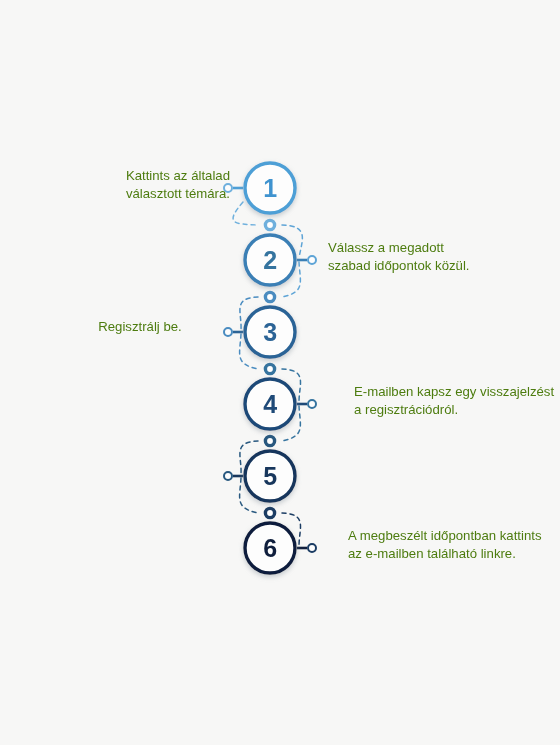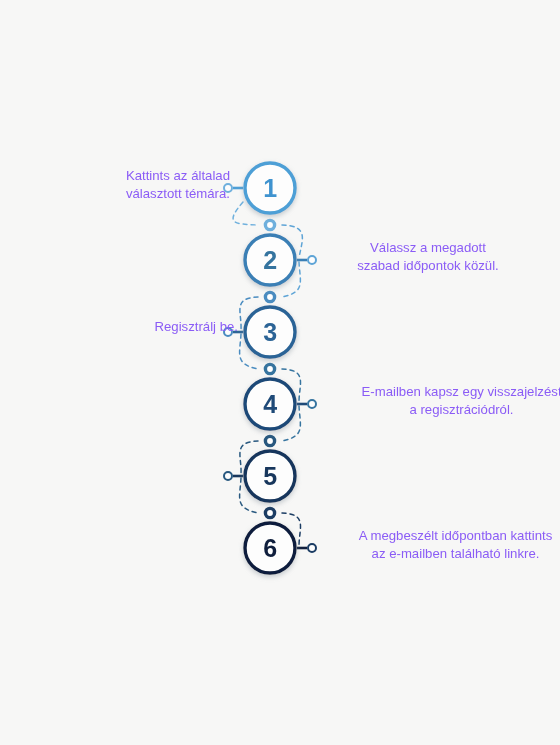--- a/index.html
+++ b/index.html
@@ -42,29 +42,29 @@
     font-weight: bold;
     font-size: 25px;
     line-height: 1;
     letter-spacing: -0.5px;
   }
   .step-label {
     position: absolute;
     font-family: "Liberation Sans", sans-serif;
     font-size: 13.2px;
     line-height: 1.35;
-    color: #8b5cf6;
+    color: #4d7c0f;
     z-index: 3;
     white-space: pre-line;
   }
   .label-left {
     text-align: right;
   }
   .label-right {
-    text-align: center;
+    text-align: left;
   }
 </style>
 </head>
 <body>
 
 <div id="stage">
 
   <svg id="flow-svg" viewBox="0 0 560 745">
     <defs>
       <filter id="nodeShadow" x="-60%" y="-60%" width="220%" height="220%">
@@ -131,21 +131,21 @@
 
   <div class="step-node" style="left:243px; top:233px; background:transparent;">
     <span class="step-num" style="color:#35749f;">2</span>
   </div>
   <div class="step-label label-right" style="left:328px; top:239px; width:200px;">Válassz a megadott
 szabad időpontok közül.</div>
 
   <div class="step-node" style="left:243px; top:305px; background:transparent;">
     <span class="step-num" style="color:#2c6496;">3</span>
   </div>
-  <div class="step-label label-left" style="right:322px; top:318px; width:180px;">Regisztrálj be.</div>
+  <div class="step-label label-left" style="right:330px; top:318px; width:180px;text-align:center;">Regisztrálj be.</div>
 
   <div class="step-node" style="left:243px; top:377px; background:transparent;">
     <span class="step-num" style="color:#1f4a78;">4</span>
   </div>
   <div class="step-label label-right" style="left:328px; top:383px; width:215px;margin-left:26px;">E-mailben kapsz egy visszajelzést
 a regisztrációdról.</div>
 
   <div class="step-node" style="left:243px; top:449px; background:transparent;">
     <span class="step-num" style="color:#17365c;">5</span>
   </div>

